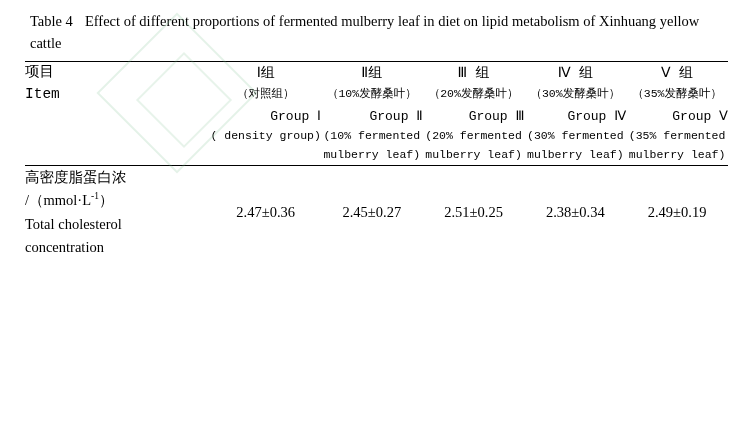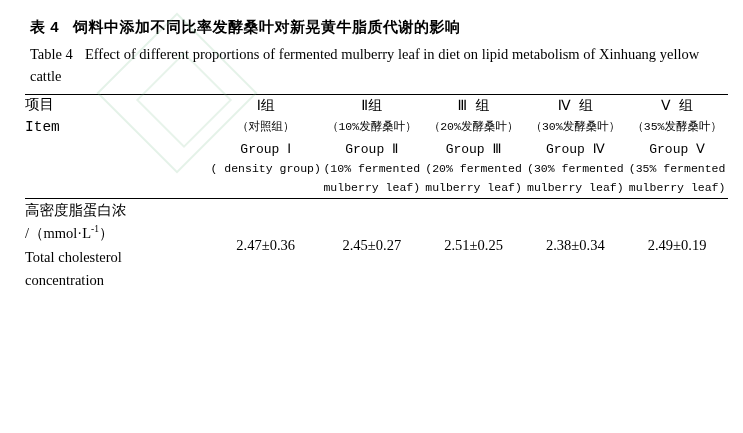--- a/index.html
+++ b/index.html
@@ -78,20 +78,21 @@
     white-space: nowrap;
   }
   .grp .l-cn-name {
     font-size: 14px;
   }
   .grp .l-cn-sub {
     font-size: 11.5px;
   }
   .grp .l-en-name {
     font-size: 13px;
+    text-align: right;
   }
   .grp .l-en-sub {
     font-size: 11.5px;
   }
   .grp .gap {
     display: block;
     height: 3px;
   }
   table.data tbody td {
     font-size: 14.5px;
@@ -141,23 +142,20 @@
   }
 </style>
 </head>
 <body>
 
 <div class="page">
 
   <div class="watermark"></div>
   <div class="watermark2"></div>
 
-  <div class="title-cn">
-    <span class="num">表 4</span><span>饲料中添加不同比率发酵桑叶对新晃黄牛脂质代谢的影响</span>
-  </div>
 
   <div class="title-en">
     <span class="tnum">Table 4</span><span>Effect of different proportions of fermented mulberry leaf in diet on lipid metabolism of Xinhuang yellow cattle</span>
   </div>
 
   <table class="data">
     <thead>
       <tr class="head-row">
         <th class="item-head">
           <span class="l1">项目</span>

